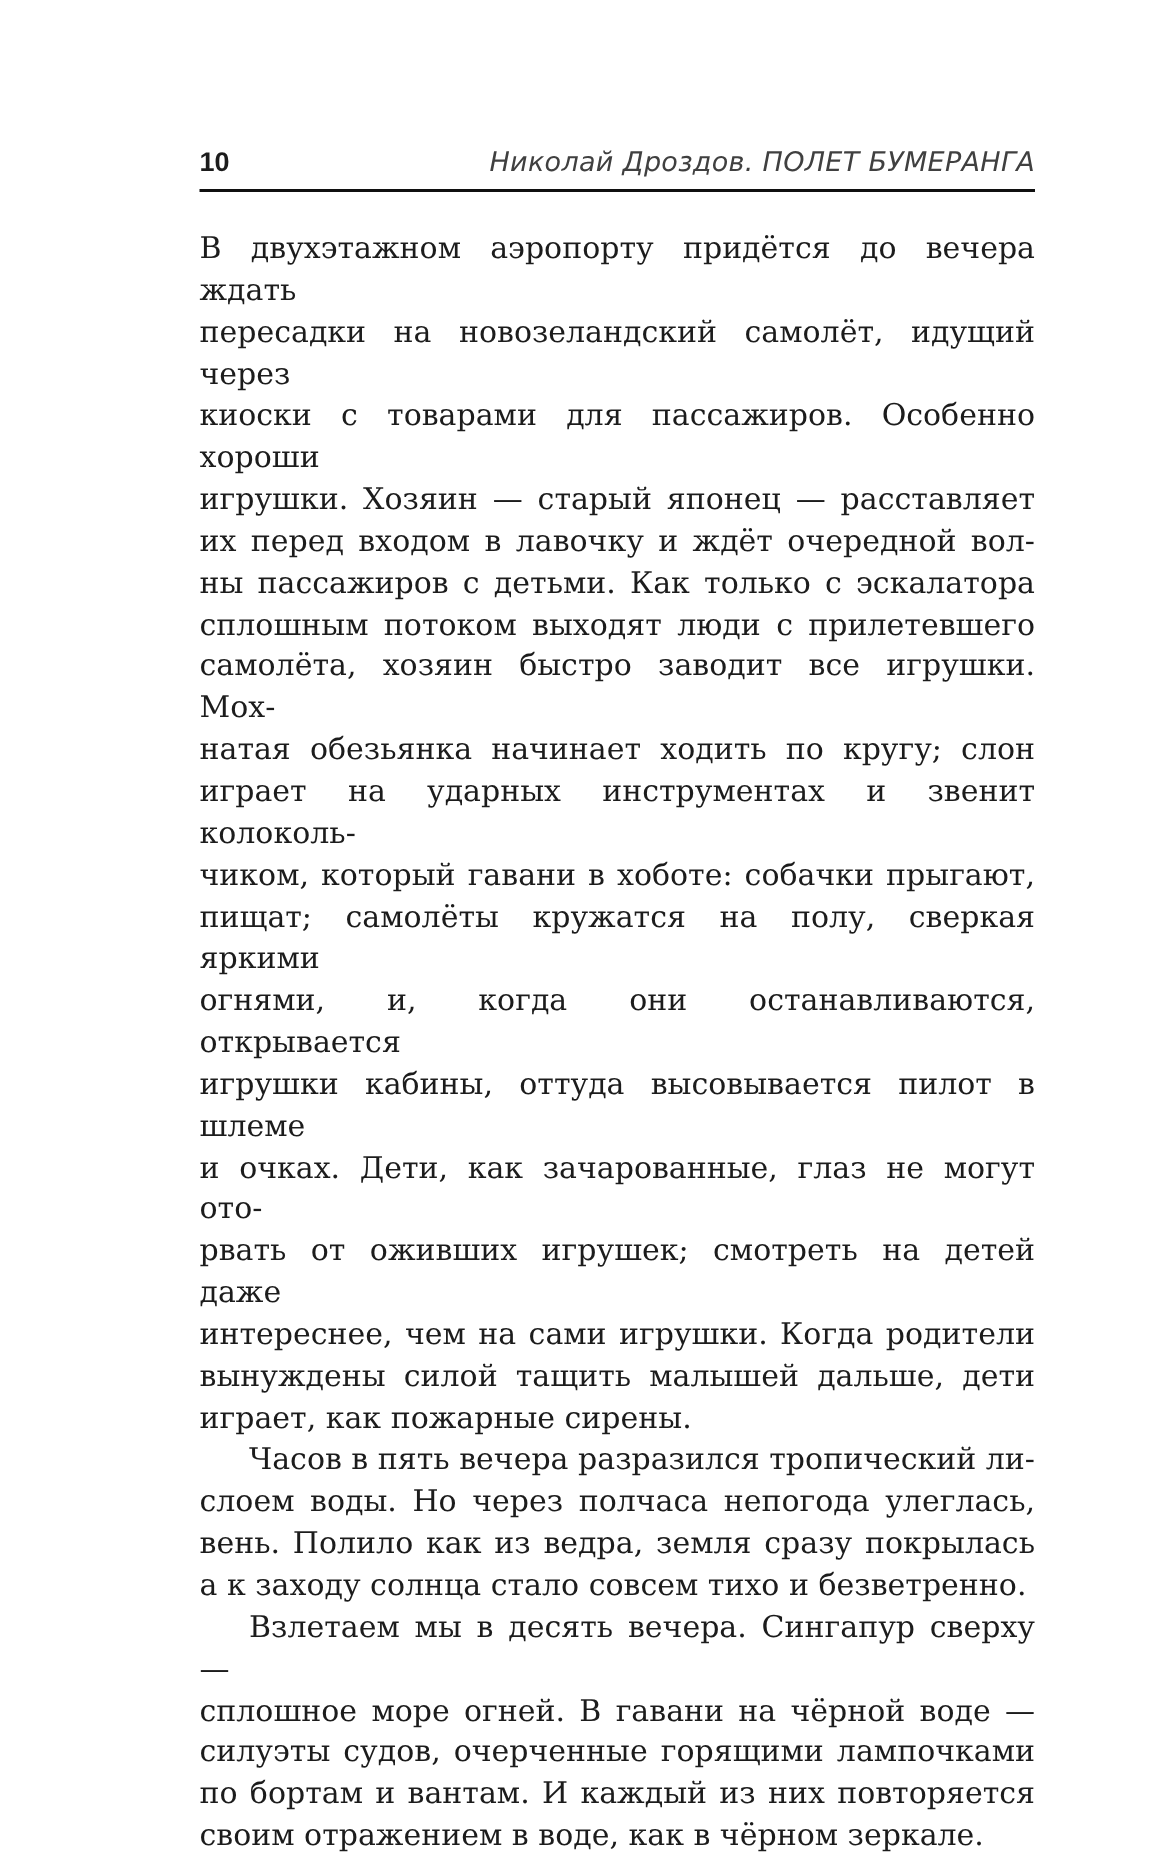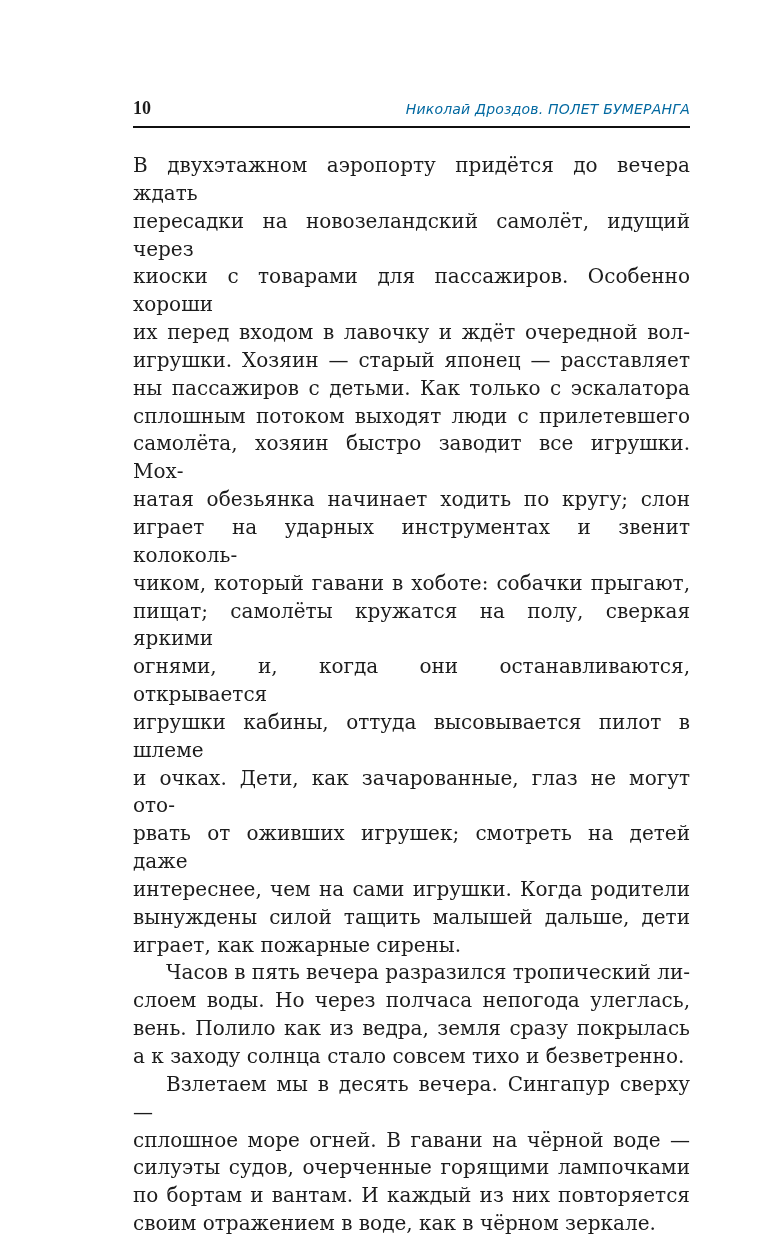--- a/index.html
+++ b/index.html
@@ -21,32 +21,32 @@
     left: 133px;
     top: 97px;
     width: 557px;
   }
   .header-row {
     display: flex;
     justify-content: space-between;
     align-items: baseline;
   }
   .page-number {
-    font-family: Liberation Serif, serif;
+    font-family: Liberation Sans, sans-serif;
     font-weight: bold;
     font-size: 18px;
     line-height: 22px;
   }
   .running-title {
     font-family: "DejaVu Sans", sans-serif;
     font-style: italic;
-    font-size: 14px;
+    font-size: 18px;
     line-height: 22px;
     letter-spacing: 0.2px;
-    color: #0369a1;
+    color: #404040;
     white-space: nowrap;
     margin-left: 34px;
   }
   .header-rule {
     border: none;
     border-top: 2.5px solid #101010;
     margin: 6px 0 0 0;
   }
   .body-text {
     margin-top: 24px;
@@ -74,22 +74,22 @@
     <div class="header-row">
       <span class="page-number">10</span>
       <span class="running-title">Николай Дроздов. ПОЛЕТ БУМЕРАНГА</span>
     </div>
     <hr class="header-rule">
     <div class="body-text">
         <div class="para">
           <div class="line">В двухэтажном аэропорту придётся до вечера ждать</div>
           <div class="line">пересадки на новозеландский самолёт, идущий через</div>
           <div class="line">киоски с товарами для пассажиров. Особенно хороши</div>
+          <div class="line">игрушки. Хозяин — старый японец — расставляет</div>
           <div class="line">их перед входом в лавочку и ждёт очередной вол-</div>
-          <div class="line">игрушки. Хозяин — старый японец — расставляет</div>
           <div class="line">ны пассажиров с детьми. Как только с эскалатора</div>
           <div class="line">сплошным потоком выходят люди с прилетевшего</div>
           <div class="line">самолёта, хозяин быстро заводит все игрушки. Мох-</div>
           <div class="line">натая обезьянка начинает ходить по кругу; слон</div>
           <div class="line">играет на ударных инструментах и звенит колоколь-</div>
           <div class="line">чиком, который гавани в хоботе: собачки прыгают,</div>
           <div class="line">пищат; самолёты кружатся на полу, сверкая яркими</div>
           <div class="line">огнями, и, когда они останавливаются, открывается</div>
           <div class="line">игрушки кабины, оттуда высовывается пилот в шлеме</div>
           <div class="line">и очках. Дети, как зачарованные, глаз не могут ото-</div>

